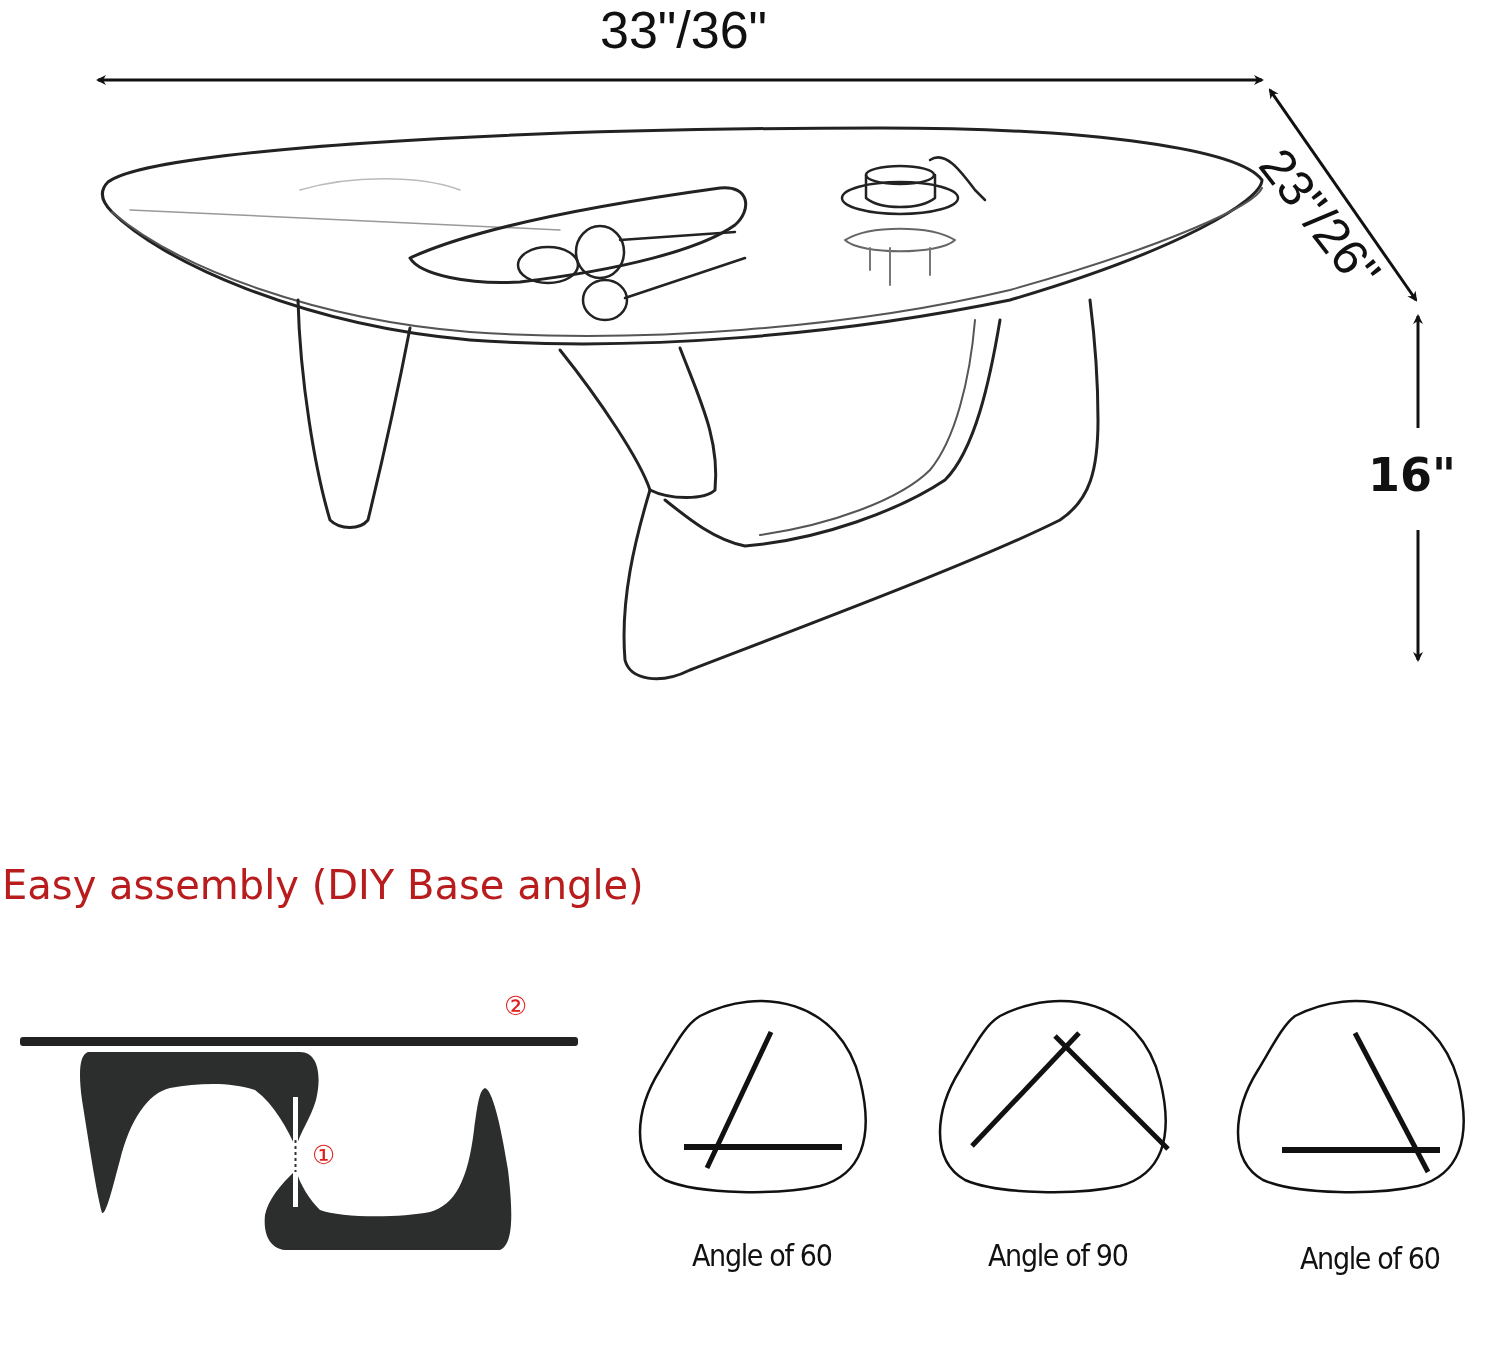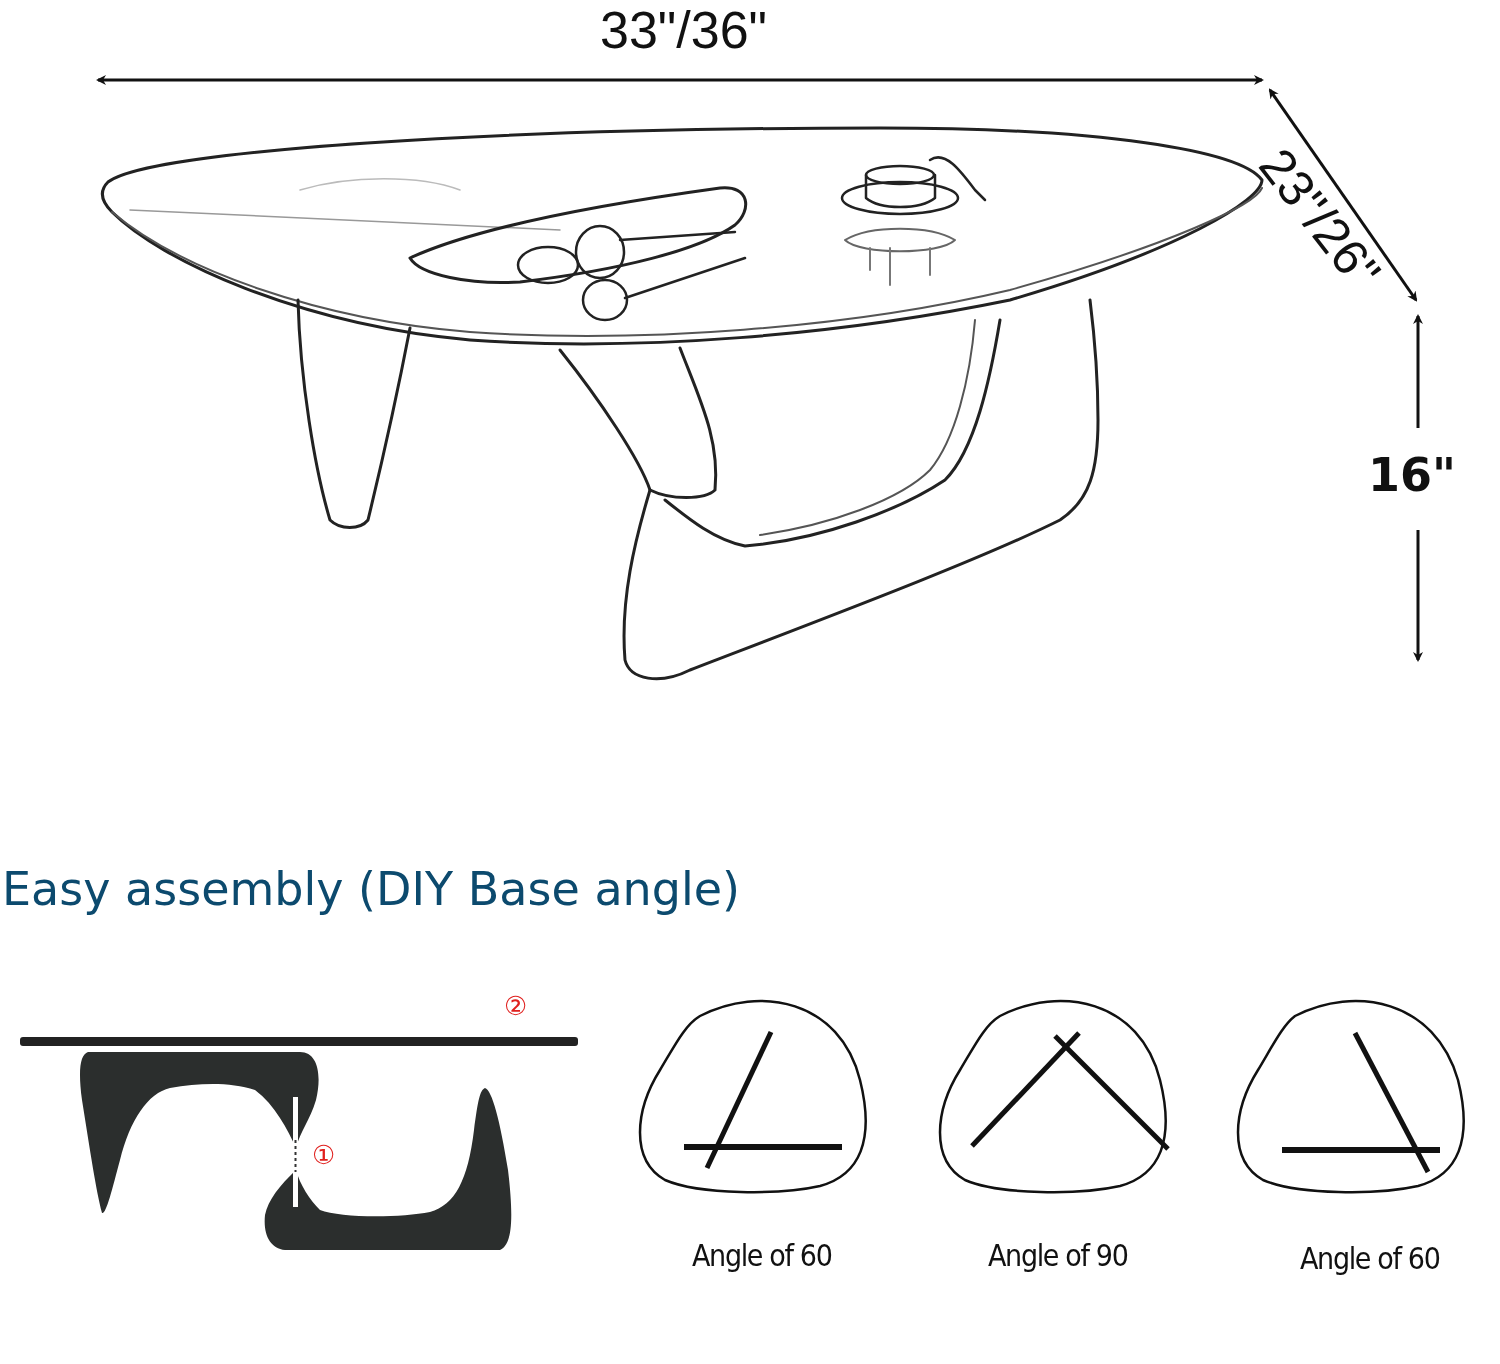--- a/index.html
+++ b/index.html
@@ -2,21 +2,21 @@
 <html><head>
 <meta charset="utf-8">
 <style>
   html, body { margin: 0; padding: 0; background: #ffffff; }
   body { width: 1500px; height: 1364px; position: relative; overflow: hidden; font-family: "DejaVu Sans", sans-serif; color: #111; }
   .abs { position: absolute; }
   .dim-label { font-family: "Liberation Sans", sans-serif; font-size: 52px; color: #111; line-height: 1; white-space: nowrap; }
   .dim-width { left: 600px; top: 4px; }
   .dim-depth { left: 1290px; top: 140px; transform: rotate(52deg); transform-origin: left top; font-size: 50px; }
   .dim-height { left: 1368px; top: 452px; font-family: "DejaVu Sans", sans-serif; font-size: 46px; font-weight: bold; }
-  .section-title { left: 2px; top: 862px; font-family: "DejaVu Sans", sans-serif; font-size: 46px; color: #0c4a6e; white-space: nowrap; }
+  .section-title { left: 2px; top: 862px; font-family: "DejaVu Sans", sans-serif; font-size: 40px; color: #b91c1c; white-space: nowrap; }
   .angle-label { font-family: "DejaVu Sans", sans-serif; font-size: 30px; letter-spacing: -1.5px; color: #111; white-space: nowrap; transform: scaleX(0.9); transform-origin: left top; }
   .marker { font-family: "DejaVu Sans", sans-serif; color: #e0201e; font-size: 26px; line-height: 1; }
   svg { position: absolute; left: 0; top: 0; }
 </style>
 </head>
 <body>
 
 <svg width="1500" height="1364" viewBox="0 0 1500 1364">
   <defs>
     <marker id="ah" markerWidth="10" markerHeight="10" refX="8" refY="5" orient="auto-start-reverse" markerUnits="userSpaceOnUse">

